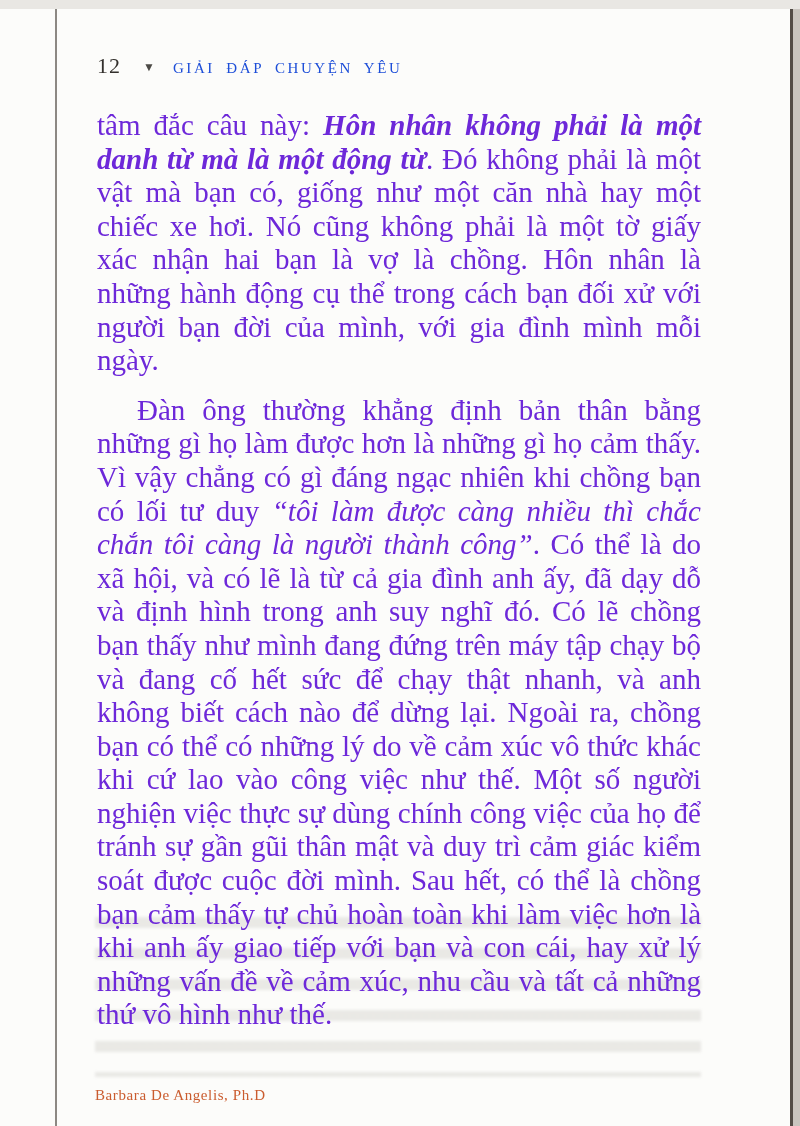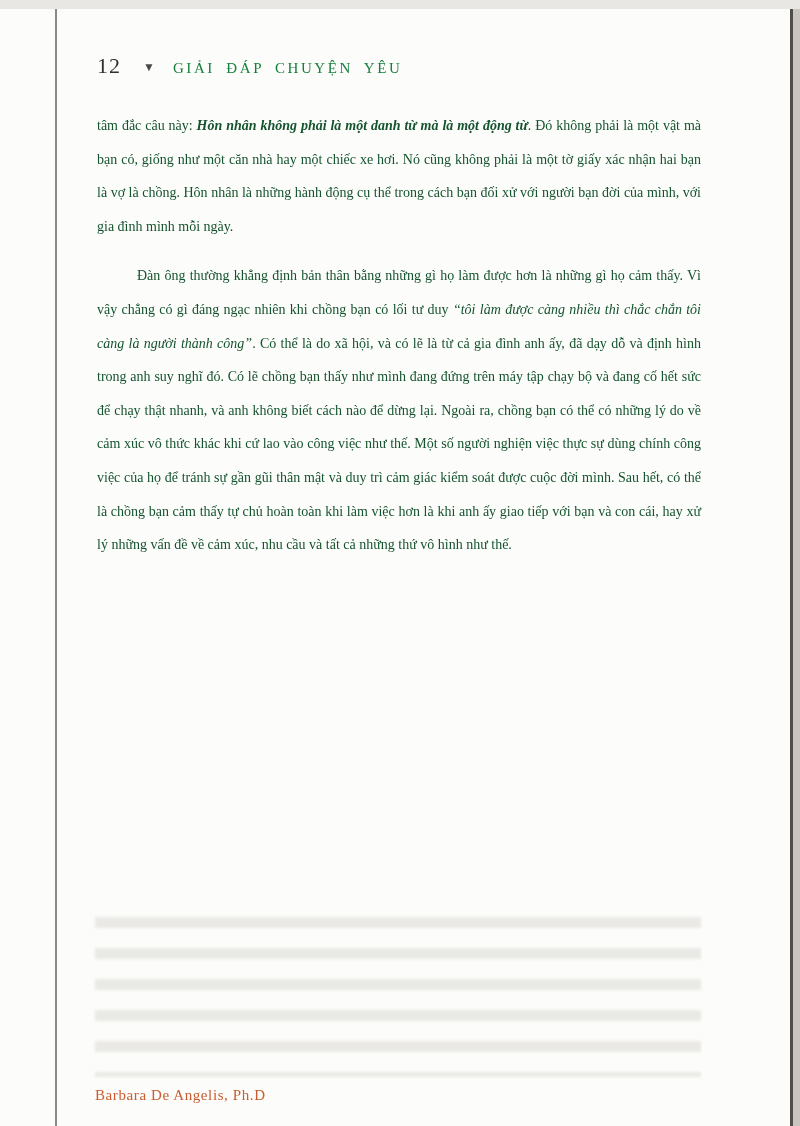--- a/index.html
+++ b/index.html
@@ -43,30 +43,30 @@
     font-size: 12px;
     color: #4c4a46;
     margin-left: 22px;
     transform: translateY(-2px);
     display: inline-block;
   }
   .running-title {
     font-size: 15px;
     letter-spacing: 2.6px;
     word-spacing: 5px;
-    color: #15803d;
+    color: #1d4ed8;
     margin-left: 18px;
   }
   
   .body-text {
     position: absolute; left: 97px; top: 100px;
     width: 604px;
-    font-size: 14px;
+    font-size: 29px;
     line-height: 33.6px;
-    color: #14532d;
+    color: #6d28d9;
     text-align: justify;
     z-index: 2;
   }
   .body-text p { margin: 0 0 16px 0; }
   .body-text p.indent { text-indent: 40px; }
   .bi { font-weight: bold; font-style: italic; }
   .it { font-style: italic; }
   
   .ghost {
     position: absolute; left: 95px; top: 888px;

